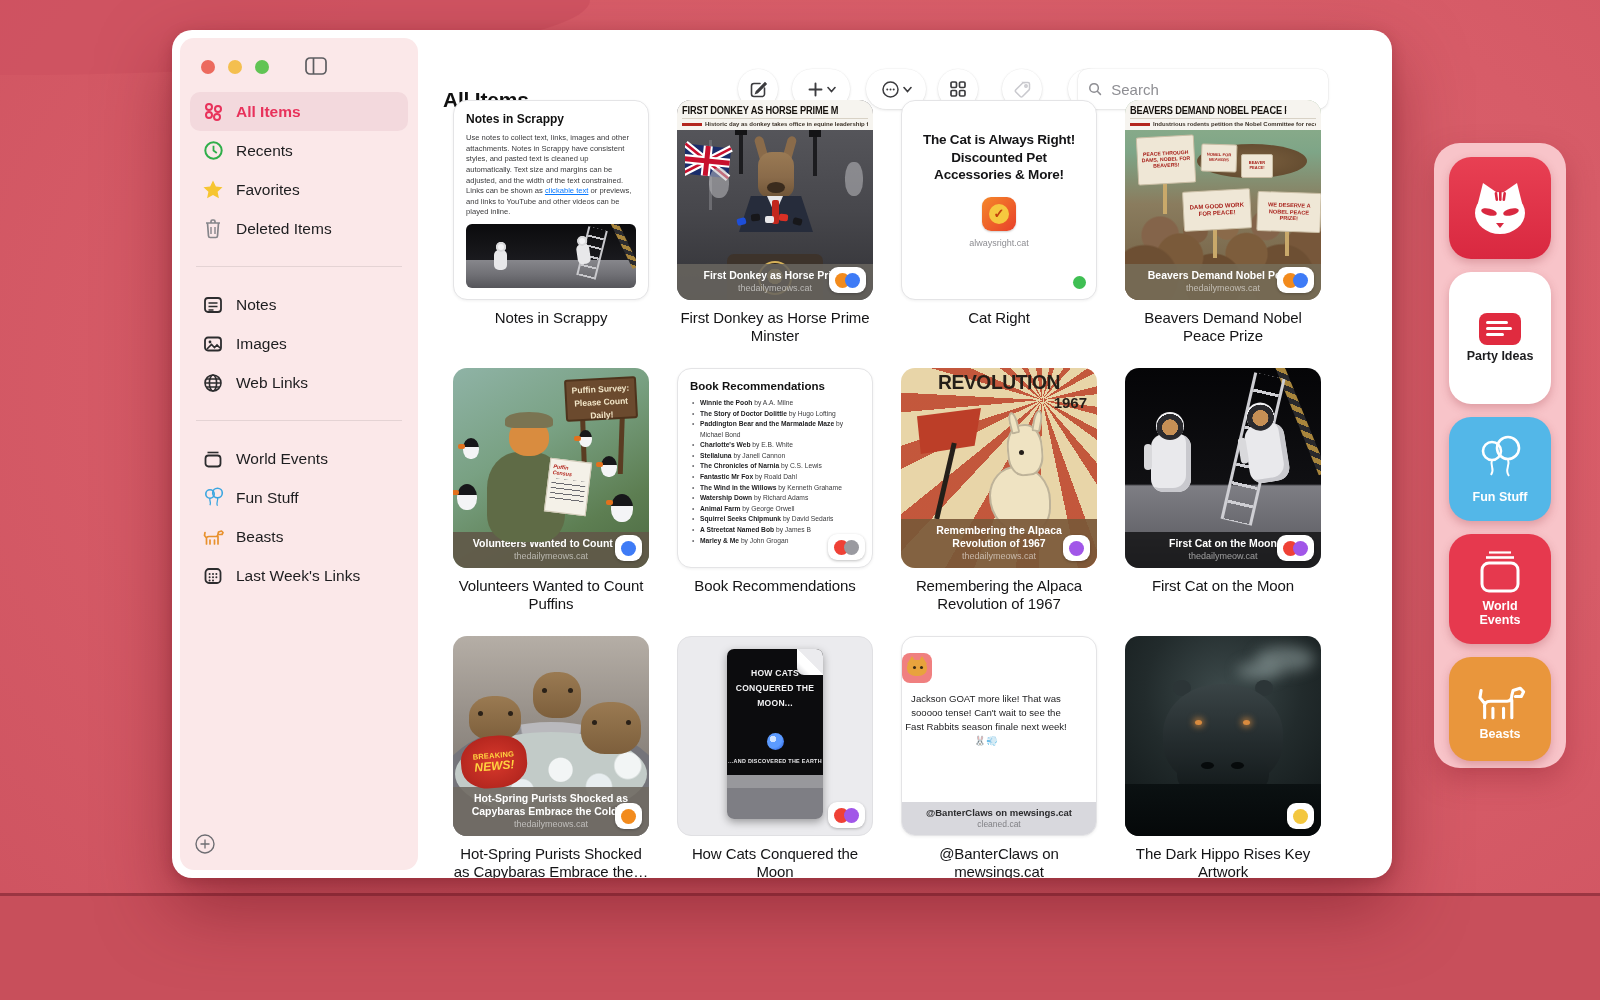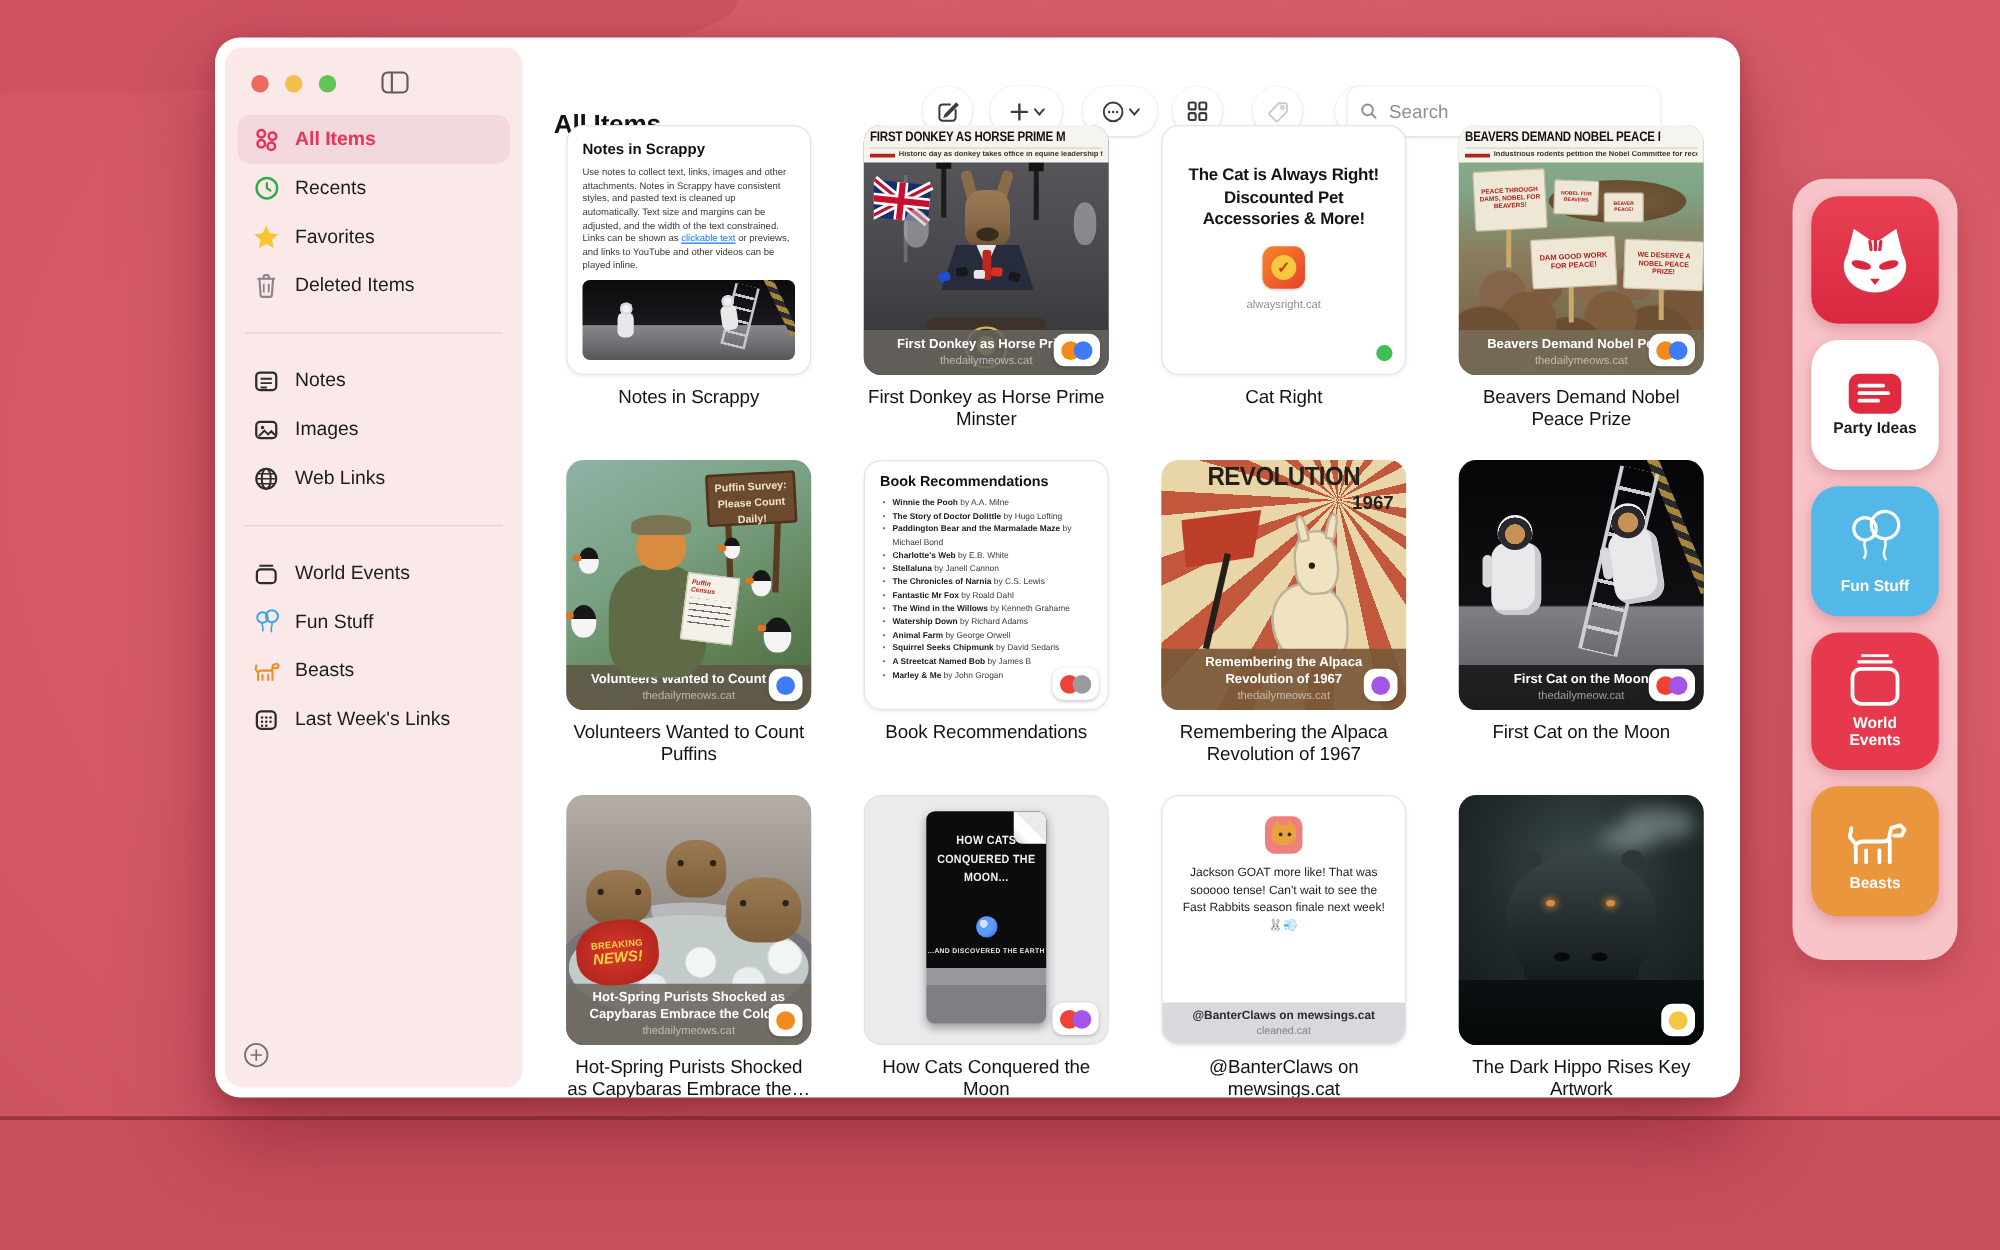--- a/index.html
+++ b/index.html
@@ -34,21 +34,21 @@
   .tb-btn{position:absolute;top:39px;height:40px;background:#fff;border:none;border-radius:20px;
     box-shadow:0 1px 3px rgba(0,0,0,.12),0 0 0 .5px rgba(0,0,0,.04);display:flex;align-items:center;justify-content:center;gap:3px;cursor:pointer;color:#3c3c3f;}
   .tb-btn.disabled{color:#c9c9ce;}
   .search{position:absolute;left:906px;top:39px;width:250px;height:40px;background:#fff;border-radius:10px;
     box-shadow:0 1px 3px rgba(0,0,0,.1),0 0 0 .5px rgba(0,0,0,.05);display:flex;align-items:center;padding:0 10px;box-sizing:border-box;gap:7px;}
   .search input{border:none;outline:none;font-size:15px;color:#333;width:100%;font-family:"Liberation Sans",sans-serif;background:transparent;}
   .search input::placeholder{color:#8e8e93;}
 
   
   .grid{position:absolute;left:281px;top:70px;display:grid;grid-template-columns:repeat(4,196px);
-    grid-auto-rows:268px;column-gap:42px;}
+    grid-auto-rows:268px;column-gap:28px;}
   .cell{width:196px;}
   .cap{margin-top:9px;text-align:center;font-size:15px;line-height:1.22;color:#141416;letter-spacing:-.1px;}
   .tile{position:relative;width:196px;height:200px;border-radius:14px;overflow:hidden;box-sizing:border-box;}
   .tile.paper{background:#fff;border:1px solid #e4e4e6;box-shadow:0 1px 3px rgba(0,0,0,.06);}
 
   
   .ovl{position:absolute;left:0;right:0;bottom:0;text-align:center;padding:5px 10px 7px;color:#fff;}
   .ovl-t{font-size:10.5px;font-weight:700;line-height:1.25;}
   .ovl-s{font-size:9px;color:rgba(255,255,255,.55);margin-top:1px;}
   .badge{position:absolute;right:7px;bottom:7px;background:#fff;border-radius:9px;height:26px;
@@ -204,21 +204,21 @@
     background:linear-gradient(#0c0c0e 0 74%,#98989c 74% 82%,#7e7e84 82% 100%);box-shadow:0 3px 8px rgba(0,0,0,.35);}
   .dogear{position:absolute;right:0;top:0;width:26px;height:26px;
     background:linear-gradient(225deg,#ebebee 0 48%,#ffffff 49% 72%,#cfcfd3 100%);border-bottom-left-radius:7px;}
   .cv-title{position:absolute;left:0;right:0;top:16px;text-align:center;font-size:9.5px;font-weight:900;color:#f2f2f4;
     line-height:1.6;letter-spacing:.3px;transform:scaleX(.9);}
   .cv-earth{position:absolute;left:50%;top:84px;width:17px;height:17px;margin-left:-8px;border-radius:50%;
     background:radial-gradient(circle at 35% 35%,#cfe3ff 0 20%,#5c9bff 21% 55%,#1d4ed8 100%);}
   .cv-sub{position:absolute;left:0;right:0;top:108px;text-align:center;font-size:5.4px;font-weight:800;color:#e6e6e8;line-height:1.7;letter-spacing:.3px;}
 
   
-  .t-bant{display:flex;flex-direction:column;align-items:center;}
+  .t-bant{display:flex;flex-direction:column;}
   .avatar{margin-top:16px;width:30px;height:30px;border-radius:8px;background:#f08080;position:relative;overflow:hidden;}
   .avatar i{position:absolute;left:5px;top:7px;width:20px;height:16px;background:#e8a33d;border-radius:45%;}
   .avatar i::before,.avatar i::after{content:"";position:absolute;top:-4px;border-left:5px solid transparent;border-right:5px solid transparent;border-bottom:8px solid #e8a33d;}
   .avatar i::before{left:0;}.avatar i::after{right:0;}
   .avatar b{position:absolute;left:11px;top:13px;width:3px;height:3px;background:#3a2a15;border-radius:50%;box-shadow:7px 0 0 #3a2a15;}
   .bant-text{margin-top:9px;width:168px;text-align:center;font-size:9.6px;line-height:1.45;color:#1d1d1f;}
   .bant-foot{position:absolute;left:0;right:0;bottom:0;background:#d8d8dd;text-align:center;padding:5px 0 6px;}
   .bf1{font-size:9.5px;font-weight:700;color:#2c2c2e;}
   .bf2{font-size:8.5px;color:#808085;margin-top:1px;}
 
@@ -234,21 +234,21 @@
   .hip-water{position:absolute;left:0;right:0;bottom:0;height:52px;
     background:linear-gradient(#0b1112,#050809),repeating-linear-gradient(#0000 0 6px,rgba(160,180,180,.08) 6px 7px);}
 
   
   .dock{position:absolute;left:1434px;top:143px;width:132px;height:625px;background:#f8c4c9;border-radius:26px;
     box-shadow:0 12px 28px rgba(140,35,48,.35);display:flex;flex-direction:column;align-items:center;gap:13px;padding-top:14px;box-sizing:border-box;}
   .dtile{width:102px;border-radius:22px;display:flex;flex-direction:column;align-items:center;justify-content:center;
     box-shadow:0 4px 10px rgba(150,45,58,.28);cursor:pointer;}
   .dtile .dlbl{font-size:12.5px;font-weight:700;margin-top:4px;line-height:1.15;text-align:center;}
   .dt-app{height:102px;background:linear-gradient(#e84053,#d92840);}
-  .dt-party{height:104px;background:#fff;color:#1d1d1f;}
+  .dt-party{height:132px;background:#fff;color:#1d1d1f;}
   .dt-fun{height:104px;background:#53b7e8;color:#fff;}
   .dt-world{height:110px;background:#e6394e;color:#fff;}
   .dt-beast{height:104px;background:#e9963c;color:#fff;}
   .party-ico{width:42px;height:32px;background:#e02b3f;border-radius:8px;display:flex;flex-direction:column;justify-content:center;gap:3px;padding-left:7px;box-sizing:border-box;}
   .party-ico i{display:block;height:3px;background:#fff;border-radius:2px;}
   .party-ico i:nth-child(1){width:22px;}.party-ico i:nth-child(2){width:26px;}.party-ico i:nth-child(3){width:18px;}
 </style>
 </head>
 <body>
 

